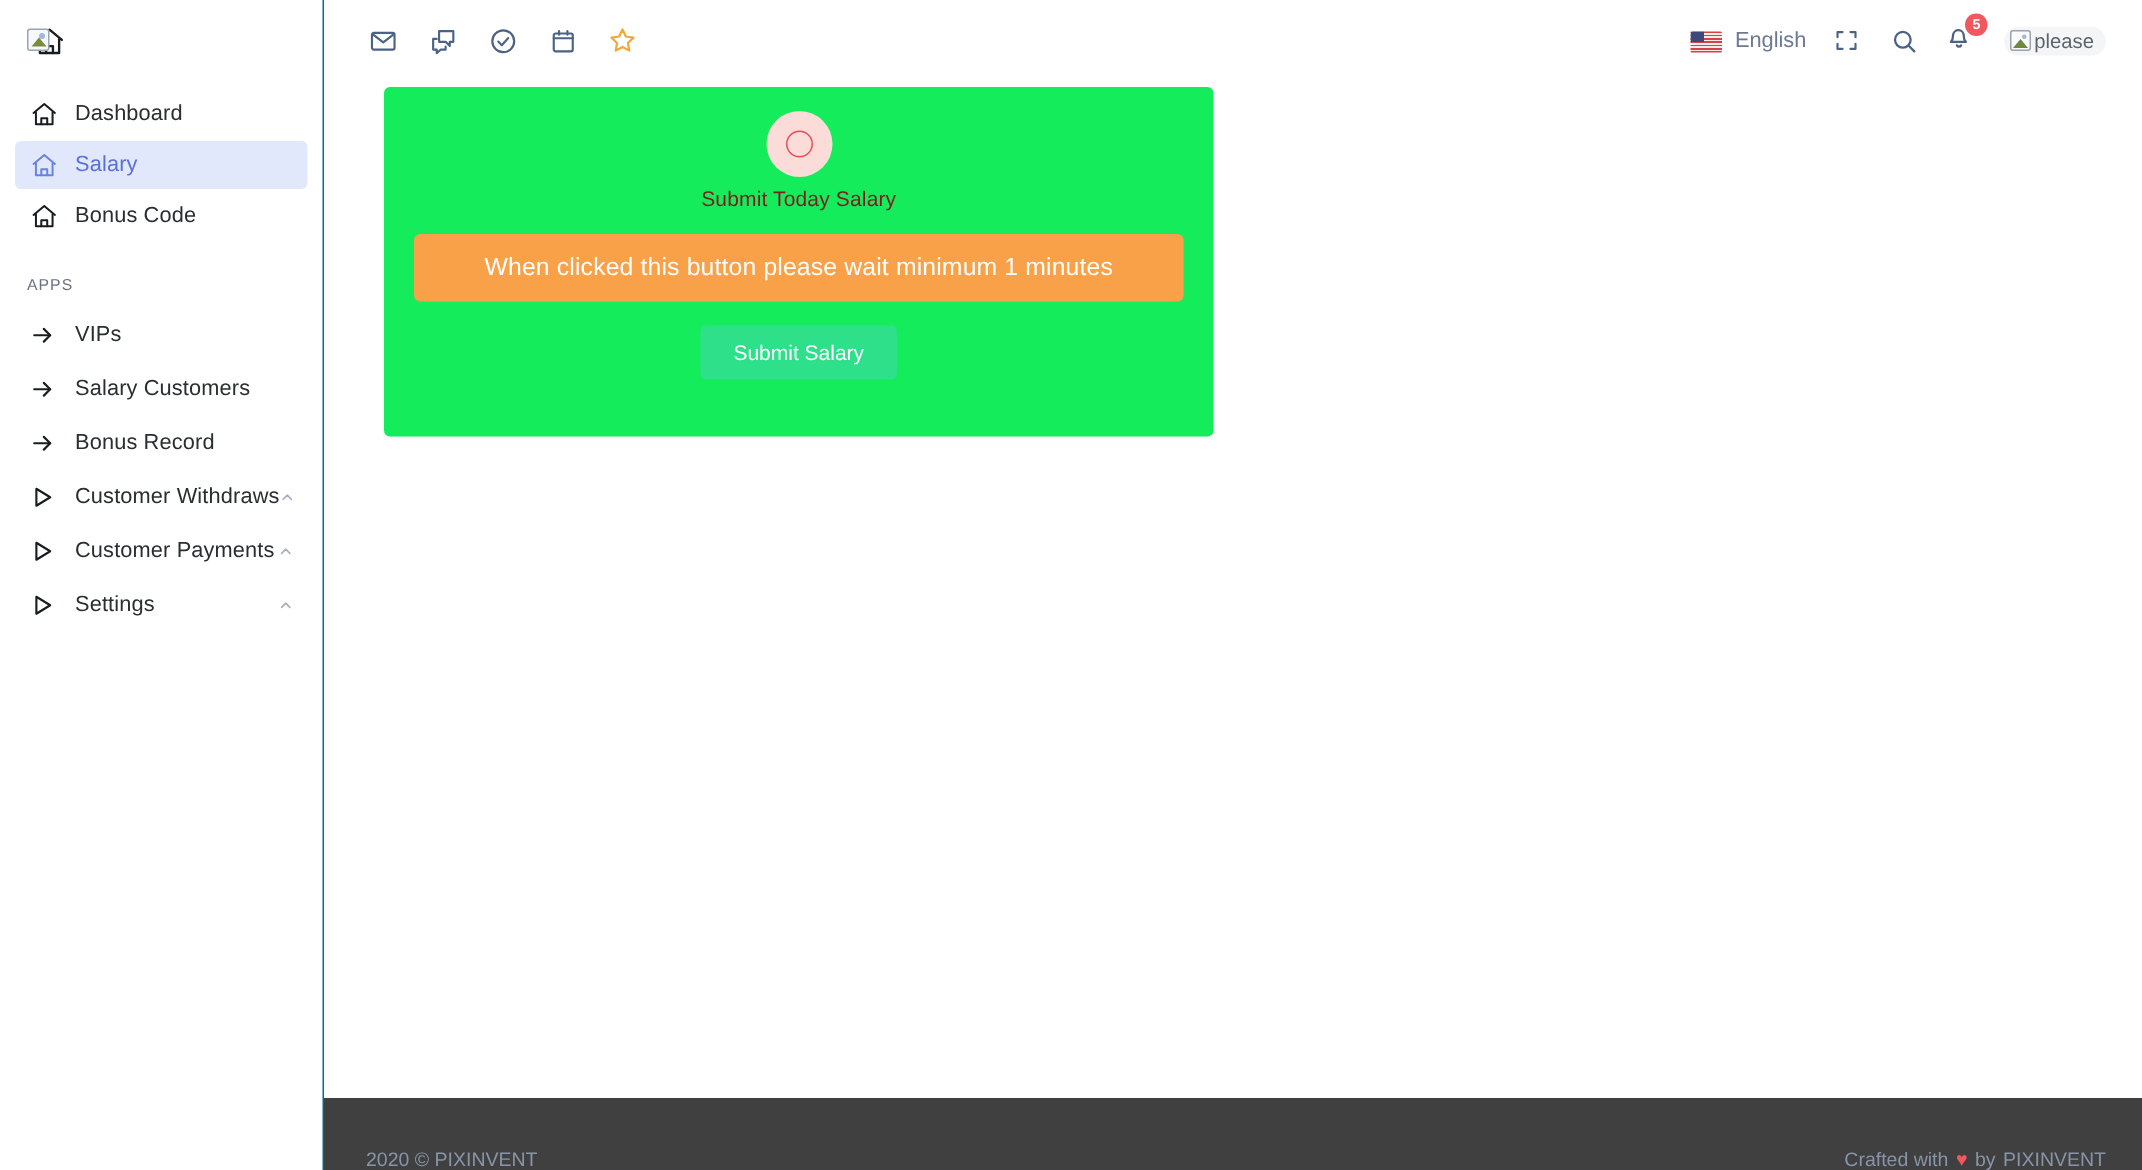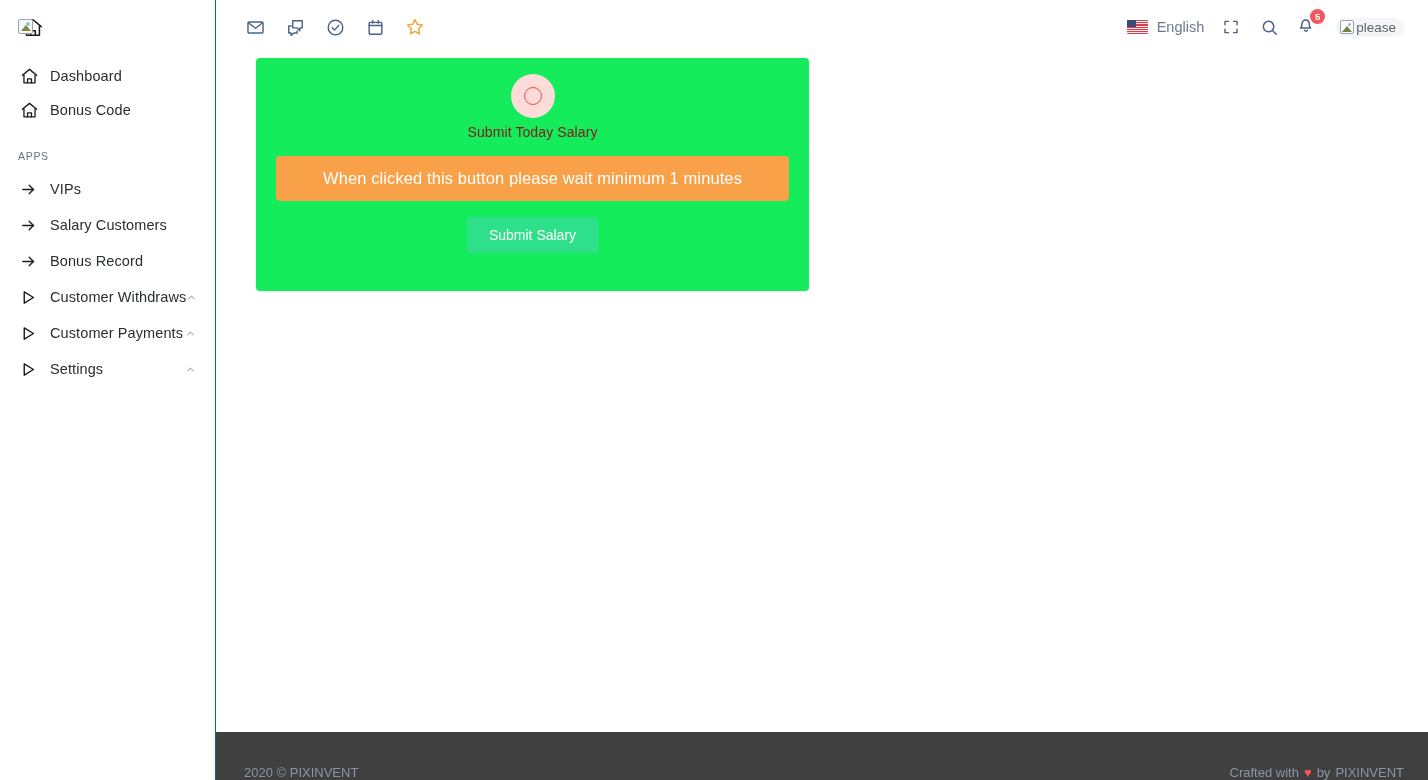--- a/index.html
+++ b/index.html
@@ -174,21 +174,21 @@
 
   .nav-right {
     margin-left: auto;
     display: flex;
     align-items: center;
     gap: 16px;
   }
 
   .lang {
     display: flex;
-    align-items: center;
+    align-items: flex-end;
     gap: 9px;
     cursor: pointer;
     color: #6b7a90;
     font-size: 14.5px;
   }
 
   .flag {
     width: 21px;
     height: 14px;
     position: relative;
@@ -375,20 +375,30 @@
         <span class="nav-icon">
           <svg width="19" height="19" viewBox="0 0 24 24" fill="none" stroke="#1a1d1f" stroke-width="1.7" stroke-linecap="round" stroke-linejoin="round">
             <path d="M3 10.5 12 3l9 7.5"></path>
             <path d="M5 10v10h14V10"></path>
             <path d="M9.5 20v-5h5v5"></path>
           </svg>
         </span>
         <span class="nav-label">Dashboard</span>
       </li>
 
+      <li class="nav-item active">
+        <span class="nav-icon">
+          <svg width="19" height="19" viewBox="0 0 24 24" fill="none" stroke="#6a83e0" stroke-width="1.7" stroke-linecap="round" stroke-linejoin="round">
+            <path d="M3 10.5 12 3l9 7.5"></path>
+            <path d="M5 10v10h14V10"></path>
+            <path d="M9.5 20v-5h5v5"></path>
+          </svg>
+        </span>
+        <span class="nav-label">Salary</span>
+      </li>
 
       <li class="nav-item">
         <span class="nav-icon">
           <svg width="19" height="19" viewBox="0 0 24 24" fill="none" stroke="#1a1d1f" stroke-width="1.7" stroke-linecap="round" stroke-linejoin="round">
             <path d="M3 10.5 12 3l9 7.5"></path>
             <path d="M5 10v10h14V10"></path>
             <path d="M9.5 20v-5h5v5"></path>
           </svg>
         </span>
         <span class="nav-label">Bonus Code</span>

